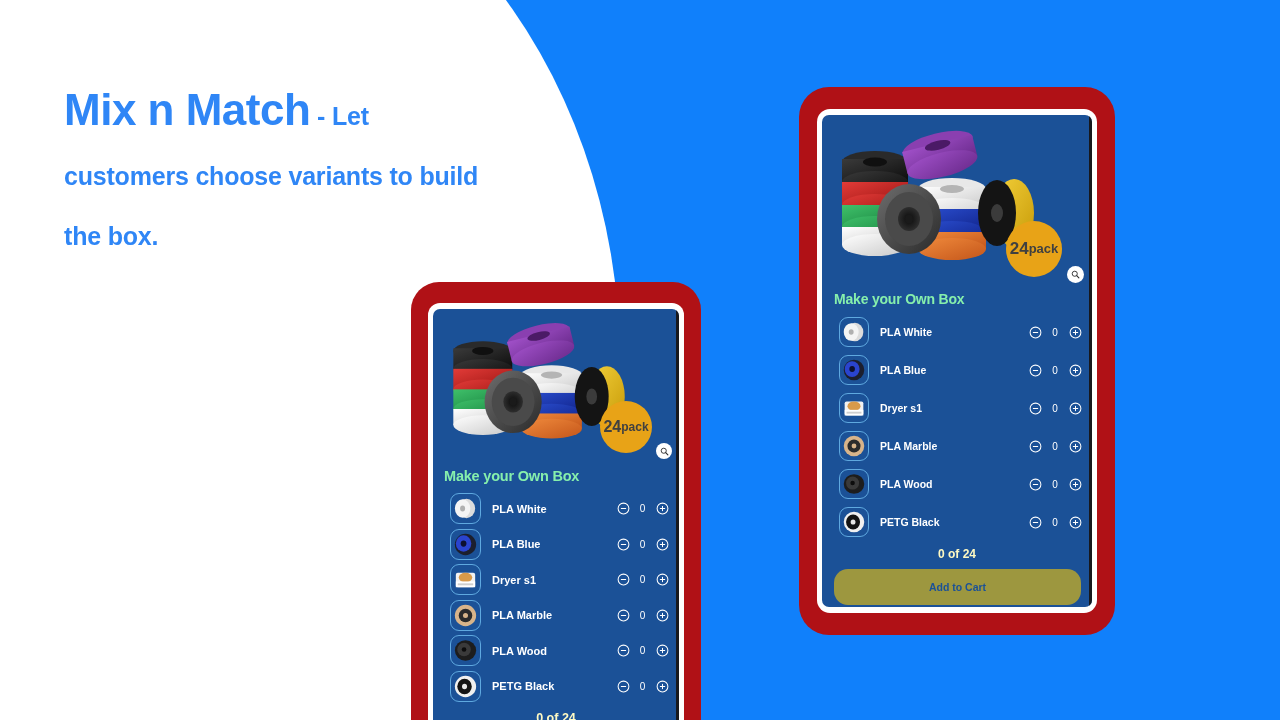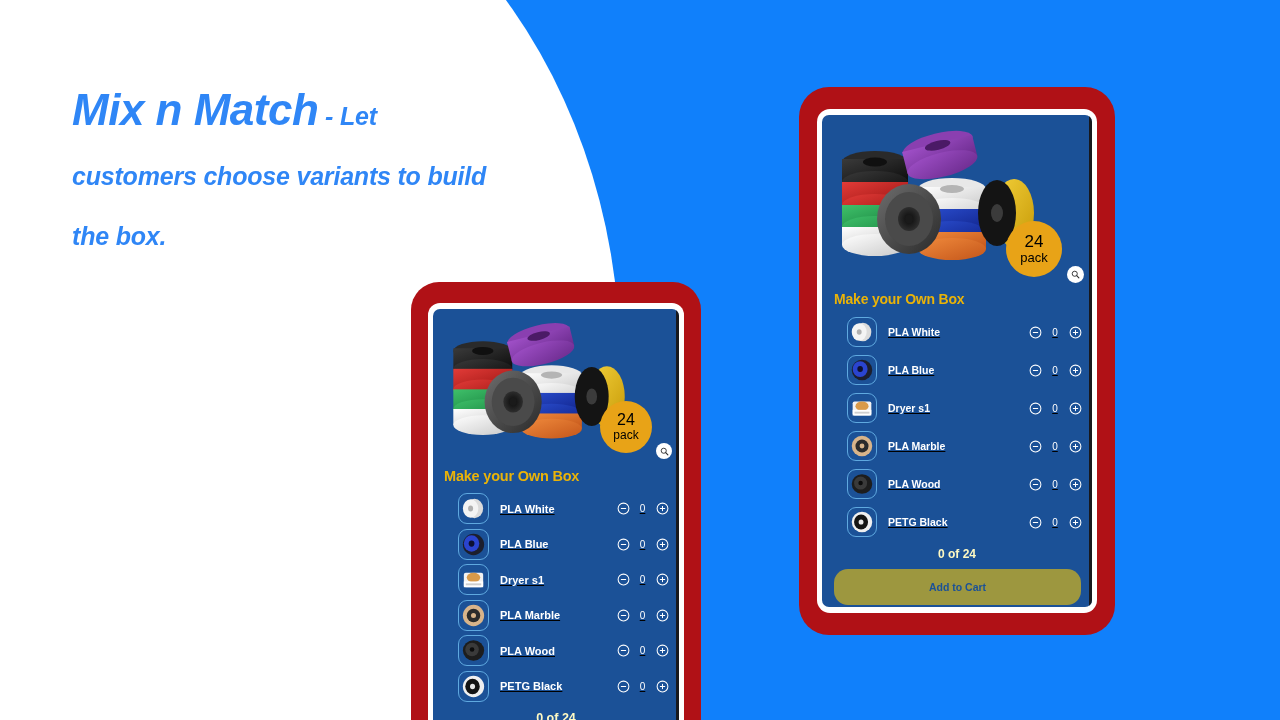--- a/index.html
+++ b/index.html
@@ -23,26 +23,25 @@
     top: -195px;
     width: 950px;
     height: 1115px;
     background: #ffffff;
     border-radius: 50%;
   }
 
   
   .headline {
     position: absolute;
-    left: 72px;
+    left: 64px;
     top: 82px;
     width: 420px;
     color: #2f86f6;
     line-height: 56px;
-    font-style: italic;
   }
   .headline .big {
     font-size: 44px;
     font-weight: bold;
     letter-spacing: -0.5px;
   }
   .headline .rest {
     font-size: 25px;
     font-weight: bold;
     letter-spacing: -0.2px;
@@ -100,26 +99,26 @@
     height: 168px;
   }
   .hero.small { height: 150px; }
 
   .spools { position: absolute; left: 0; top: 0; width: 100%; height: 100%; }
 
   .badge {
     position: absolute;
     border-radius: 50%;
     background: #e8a317;
-    color: #000000;
+    color: #404040;
     display: flex;
-    flex-direction: column;
+    flex-direction: row;
     align-items: center;
     justify-content: center;
-    font-weight: normal;
+    font-weight: bold;
     line-height: 1.05;
   }
   .badge .num { font-size: 17px; }
   .badge .lbl { font-size: 13px; }
   .phone-back .badge { right: 30px; bottom: 6px; width: 56px; height: 56px; }
   .phone-front .badge { right: 27px; bottom: 6px; width: 52px; height: 52px; }
   .phone-front .badge .num { font-size: 16px; }
   .phone-front .badge .lbl { font-size: 12px; }
 
   .zoom-btn {
@@ -128,28 +127,28 @@
     background: #ffffff;
     display: flex;
     align-items: center;
     justify-content: center;
   }
   .phone-back .zoom-btn { right: 8px; bottom: 0px; width: 17px; height: 17px; }
   .phone-front .zoom-btn { right: 7px; bottom: 0px; width: 16px; height: 16px; }
 
   
   .section-title {
-    color: #eab308;
+    color: #86efac;
     font-weight: bold;
     letter-spacing: -0.2px;
   }
   .phone-back .section-title { font-size: 14px; margin: 8px 0 6px 12px; }
   .phone-front .section-title { font-size: 14.5px; margin: 9px 0 7px 11px; }
 
-  .rows { padding: 0 10px 0 25px; text-decoration: underline; }
+  .rows { padding: 0 10px 0 17px; }
   .row {
     display: flex;
     align-items: center;
   }
   .phone-back .row { height: 38px; }
   .phone-front .row { height: 35.5px; }
 
   .thumb {
     flex: none;
     border-radius: 9px;

